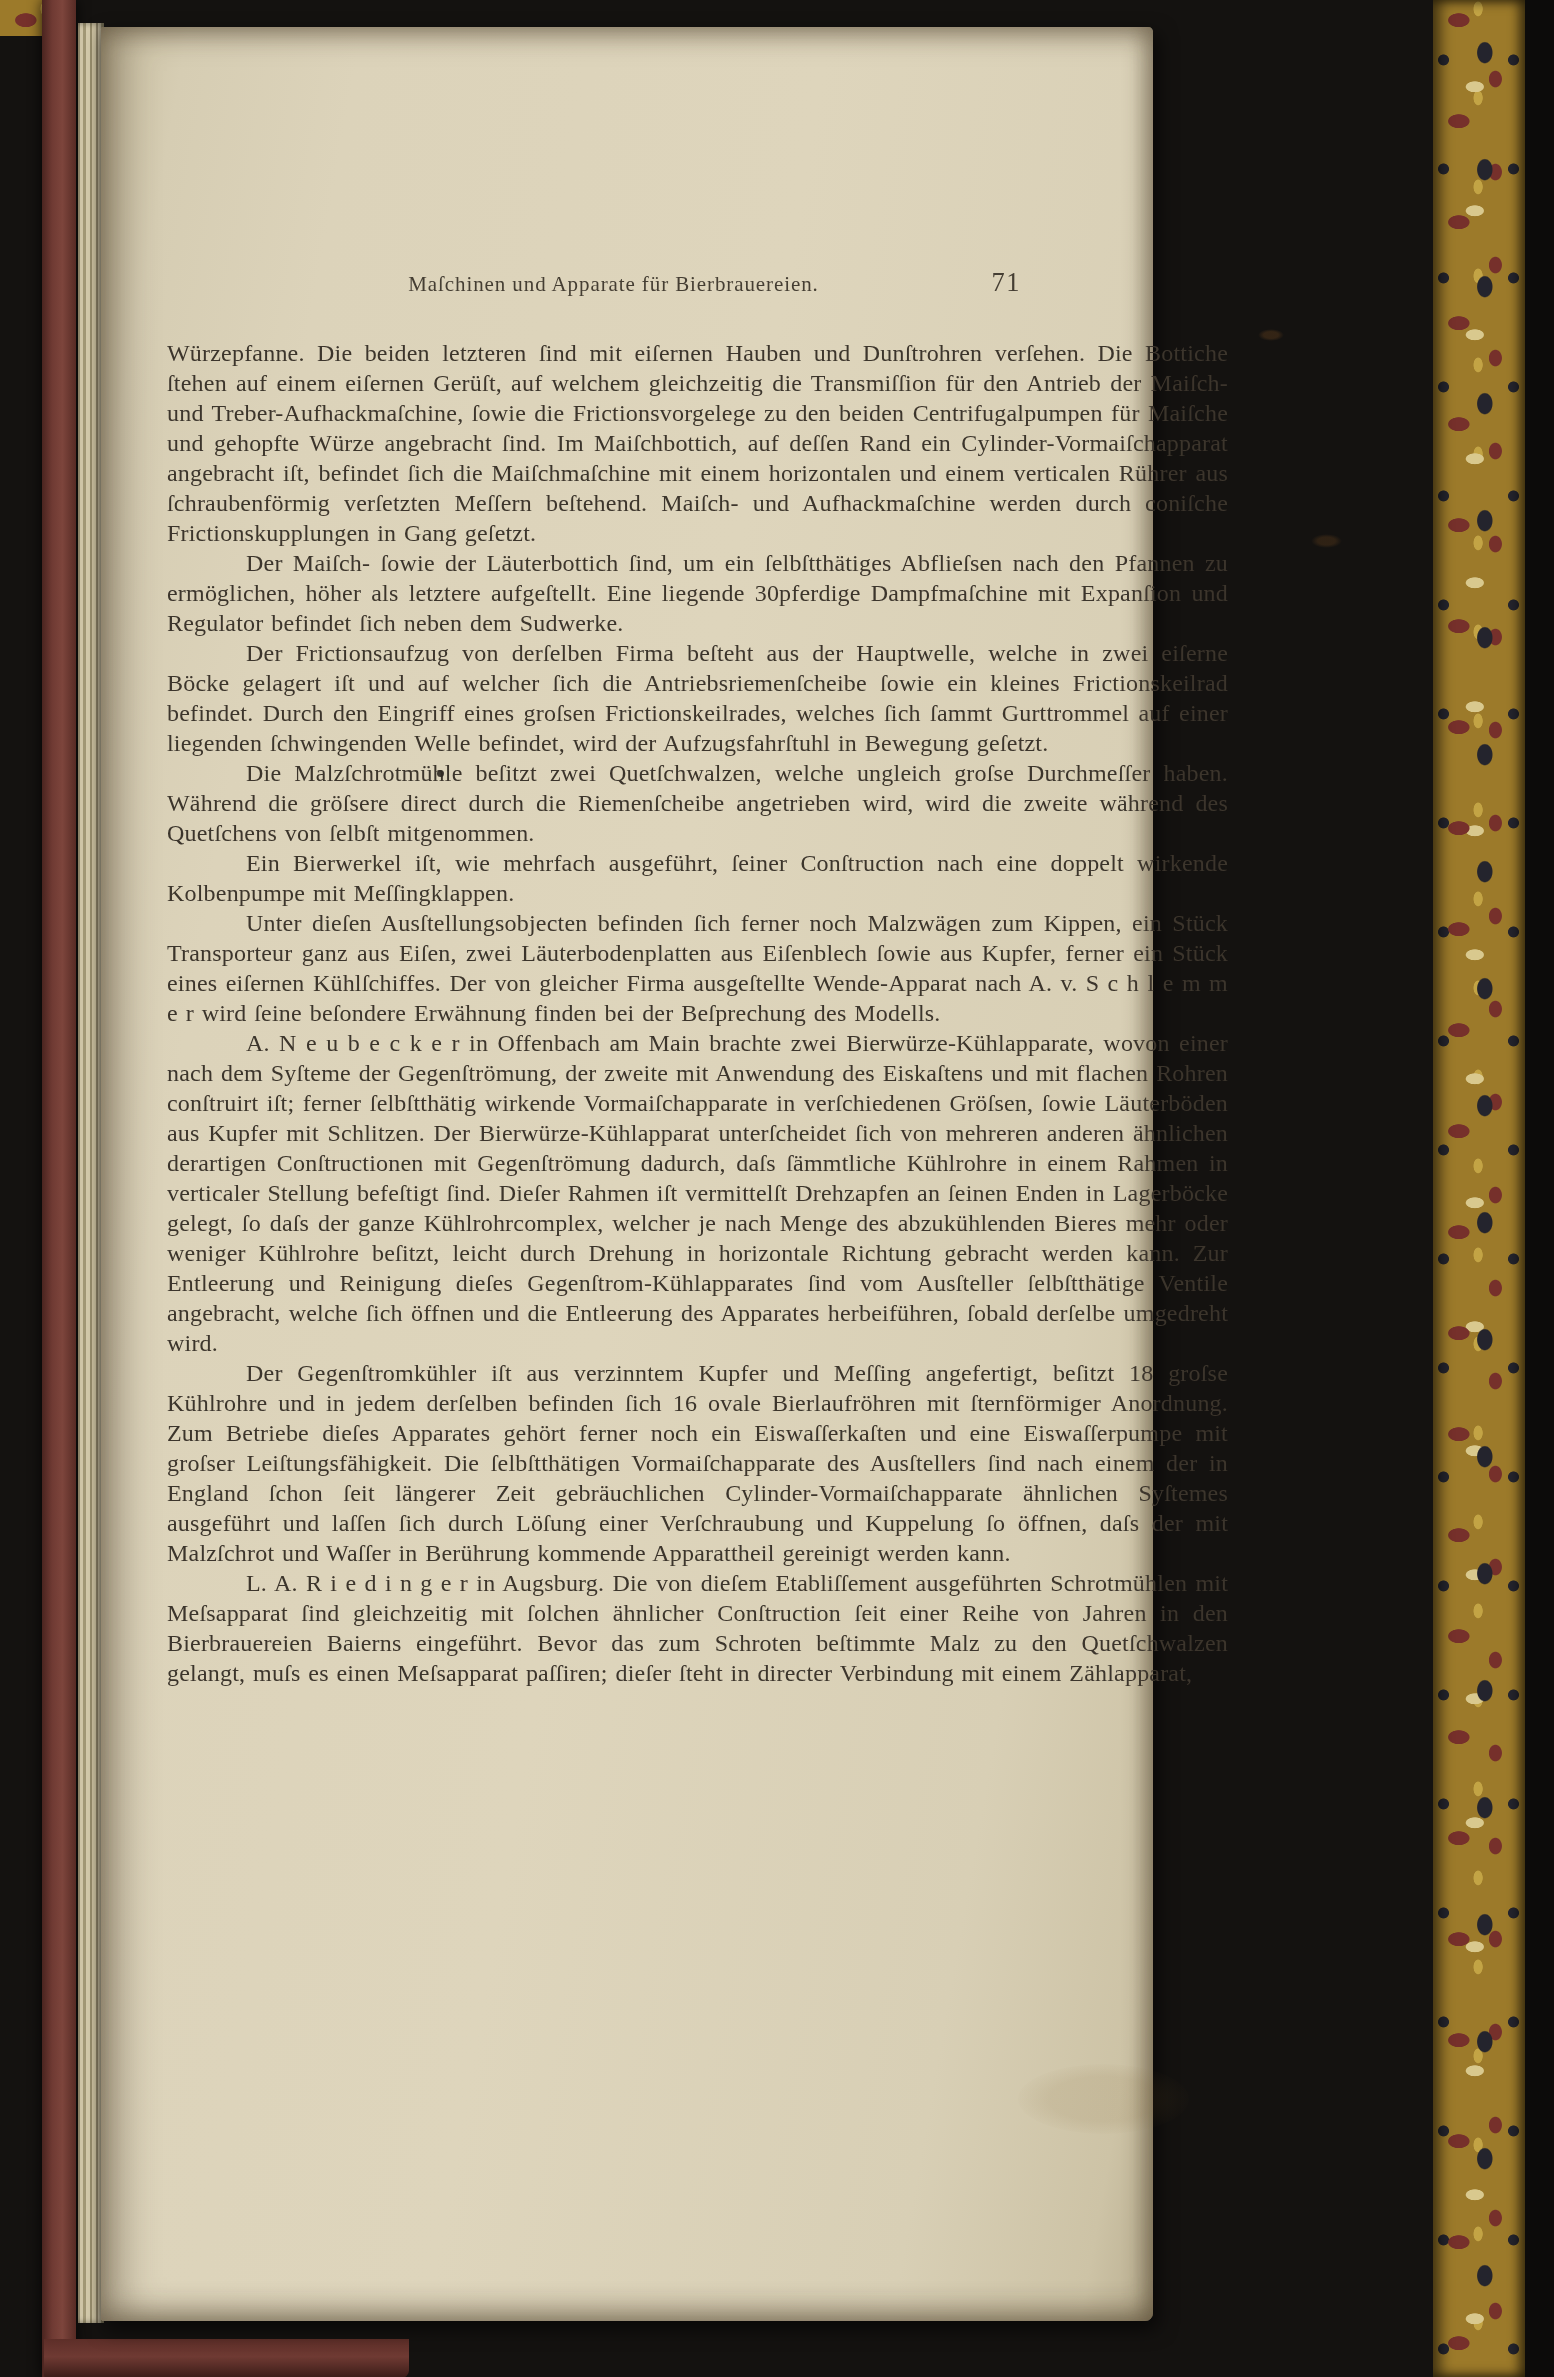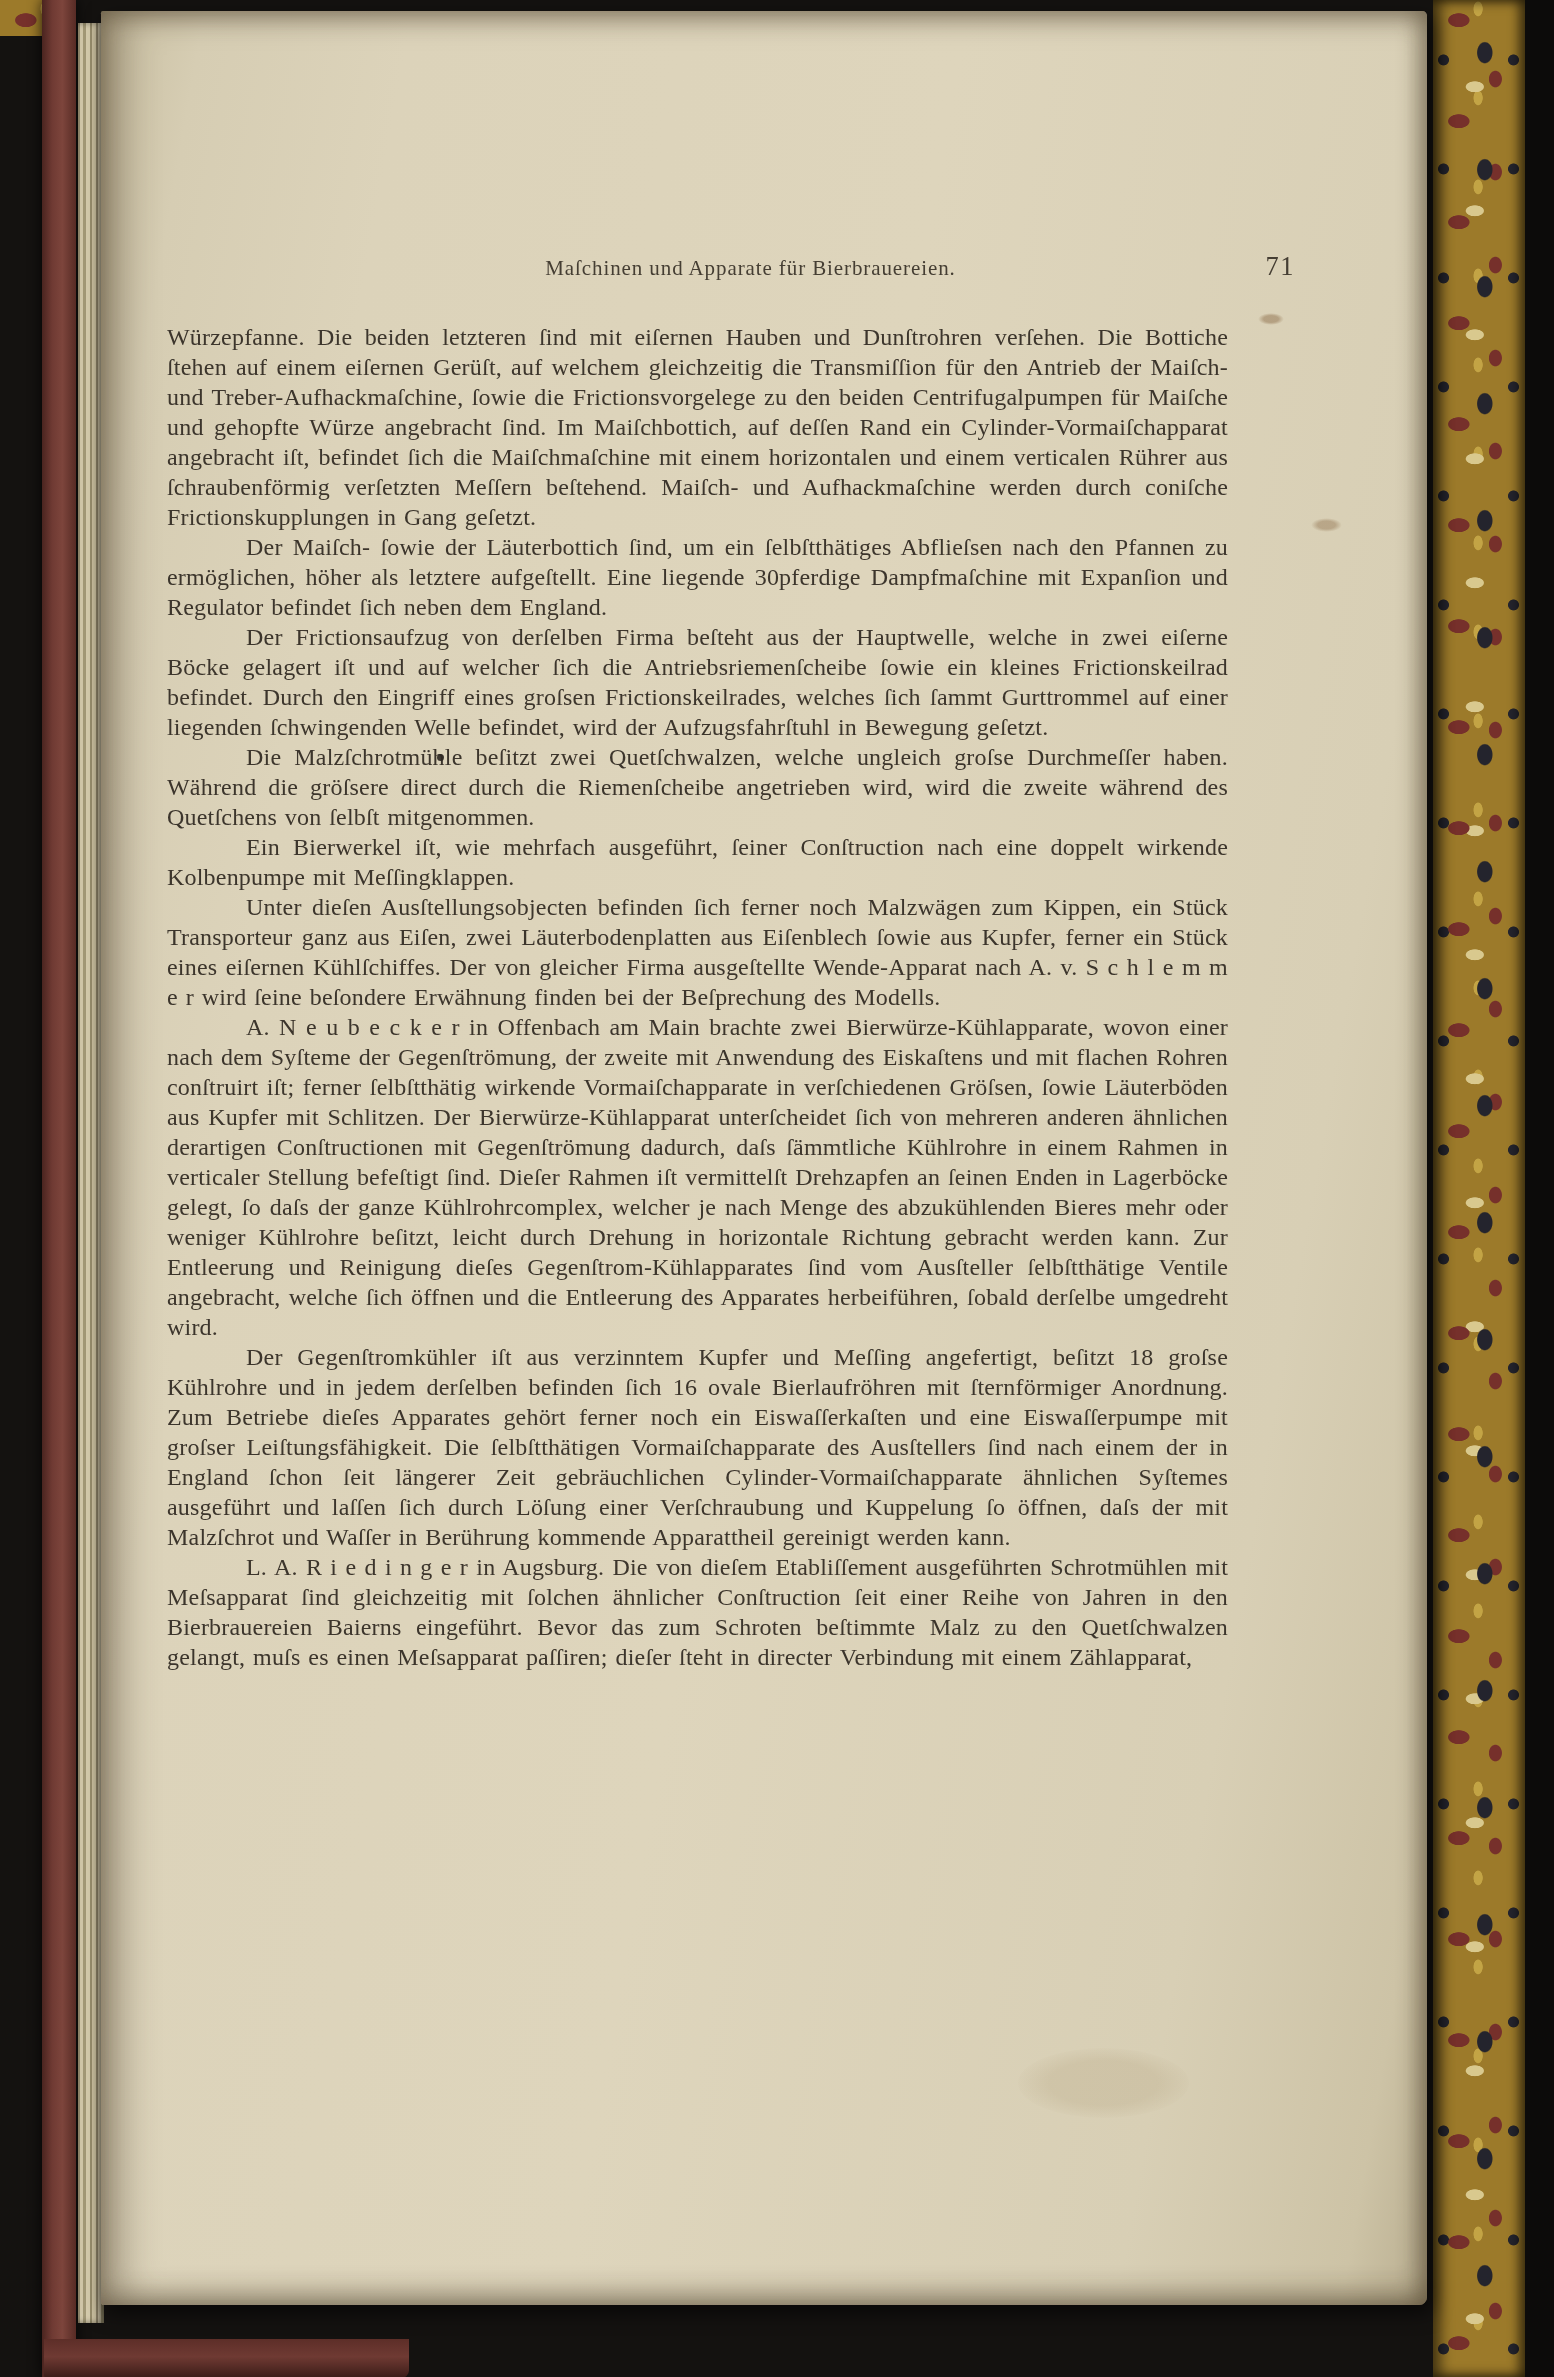--- a/index.html
+++ b/index.html
@@ -59,21 +59,21 @@
     background-size:86px 101px, 74px 117px, 93px 124px, 78px 93px, 70px 109px, 82px 89px;
   }
   .marble{
     position:absolute; left:1433px; top:0; width:92px; height:2377px;
     box-shadow:inset 7.8px 0 12.4px rgba(0,0,0,.55), inset -6.2px 0 11px rgba(0,0,0,.6);
   }
   .right-black{ position:absolute; left:1525px; top:0; width:30px; height:2377px; background:#0c0b0a; }
 
   
   .paper{
-    position:absolute; left:101px; top:11px; width:1326px; height:2294px;
+    position:absolute; left:101px; top:27px; width:1052px; height:2294px;
     background:linear-gradient(100deg,#c9bfa2 0%, #d6cdb3 6%, #dcd3ba 18%,
                #ded5bc 50%, #d8cfb5 82%, #cdc3a6 95%, #b9ae90 100%);
     box-shadow:inset 22px 0 36px rgba(60,45,25,.35),
                inset -11px 0 20px rgba(60,45,25,.30),
                inset 0 -14px 23px rgba(60,45,25,.22),
                inset 0 11px 20px rgba(60,45,25,.18),
                4.7px 7.8px 18.7px rgba(0,0,0,.6);
     border-radius:2.3px 4.7px 7.8px 3.1px;
     color:var(--ink);
   }
@@ -134,21 +134,21 @@
 
   <div class="paper">
 
     <div class="page-header">
       <span class="running-title">Maſchinen und Apparate für Bierbrauereien.</span>
       <span class="page-number">71</span>
     </div>
 
     <div class="text-block" id="text-block">
         <p class="para">Würzepfanne. Die beiden letzteren ſind mit eiſernen Hauben und Dunſtrohren verſehen. Die Bottiche ſtehen auf einem eiſernen Gerüſt, auf welchem gleichzeitig die Transmiſſion für den Antrieb der Maiſch- und Treber-Aufhackmaſchine, ſowie die Frictionsvorgelege zu den beiden Centrifugalpumpen für Maiſche und gehopfte Würze angebracht ſind. Im Maiſchbottich, auf deſſen Rand ein Cylinder-Vormaiſchapparat angebracht iſt, befindet ſich die Maiſchmaſchine mit einem horizontalen und einem verticalen Rührer aus ſchraubenförmig verſetzten Meſſern beſtehend. Maiſch- und Aufhackmaſchine werden durch coniſche Frictionskupplungen in Gang geſetzt.</p>
-        <p class="para indent">Der Maiſch- ſowie der Läuterbottich ſind, um ein ſelbſtthätiges Abflieſsen nach den Pfannen zu ermöglichen, höher als letztere aufgeſtellt. Eine liegende 30pferdige Dampfmaſchine mit Expanſion und Regulator befindet ſich neben dem England.</p>
+        <p class="para indent">Der Maiſch- ſowie der Läuterbottich ſind, um ein ſelbſtthätiges Abflieſsen nach den Pfannen zu ermöglichen, höher als letztere aufgeſtellt. Eine liegende 30pferdige Dampfmaſchine mit Expanſion und Regulator befindet ſich neben dem Sudwerke.</p>
         <p class="para indent">Der Frictionsaufzug von derſelben Firma beſteht aus der Hauptwelle, welche in zwei eiſerne Böcke gelagert iſt und auf welcher ſich die Antriebsriemenſcheibe ſowie ein kleines Frictionskeilrad befindet. Durch den Eingriff eines groſsen Frictionskeilrades, welches ſich ſammt Gurttrommel auf einer liegenden ſchwingenden Welle befindet, wird der Aufzugsfahrſtuhl in Bewegung geſetzt.</p>
         <p class="para indent">Die Malzſchrotmühle beſitzt zwei Quetſchwalzen, welche ungleich groſse Durchmeſſer haben. Während die gröſsere direct durch die Riemenſcheibe angetrieben wird, wird die zweite während des Quetſchens von ſelbſt mitgenommen.</p>
         <p class="para indent">Ein Bierwerkel iſt, wie mehrfach ausgeführt, ſeiner Conſtruction nach eine doppelt wirkende Kolbenpumpe mit Meſſingklappen.</p>
         <p class="para indent">Unter dieſen Ausſtellungsobjecten befinden ſich ferner noch Malzwägen zum Kippen, ein Stück Transporteur ganz aus Eiſen, zwei Läuterbodenplatten aus Eiſenblech ſowie aus Kupfer, ferner ein Stück eines eiſernen Kühlſchiffes. Der von gleicher Firma ausgeſtellte Wende-Apparat nach A. v. S c h l e m m e r wird ſeine beſondere Erwähnung finden bei der Beſprechung des Modells.</p>
         <p class="para indent">A. N e u b e c k e r in Offenbach am Main brachte zwei Bierwürze-Kühlapparate, wovon einer nach dem Syſteme der Gegenſtrömung, der zweite mit Anwendung des Eiskaſtens und mit flachen Rohren conſtruirt iſt; ferner ſelbſtthätig wirkende Vormaiſchapparate in verſchiedenen Gröſsen, ſowie Läuterböden aus Kupfer mit Schlitzen. Der Bierwürze-Kühlapparat unterſcheidet ſich von mehreren anderen ähnlichen derartigen Conſtructionen mit Gegenſtrömung dadurch, daſs ſämmtliche Kühlrohre in einem Rahmen in verticaler Stellung befeſtigt ſind. Dieſer Rahmen iſt vermittelſt Drehzapfen an ſeinen Enden in Lagerböcke gelegt, ſo daſs der ganze Kühlrohrcomplex, welcher je nach Menge des abzukühlenden Bieres mehr oder weniger Kühlrohre beſitzt, leicht durch Drehung in horizontale Richtung gebracht werden kann. Zur Entleerung und Reinigung dieſes Gegenſtrom-Kühlapparates ſind vom Ausſteller ſelbſtthätige Ventile angebracht, welche ſich öffnen und die Entleerung des Apparates herbeiführen, ſobald derſelbe umgedreht wird.</p>
         <p class="para indent">Der Gegenſtromkühler iſt aus verzinntem Kupfer und Meſſing angefertigt, beſitzt 18 groſse Kühlrohre und in jedem derſelben befinden ſich 16 ovale Bierlaufröhren mit ſternförmiger Anordnung. Zum Betriebe dieſes Apparates gehört ferner noch ein Eiswaſſerkaſten und eine Eiswaſſerpumpe mit groſser Leiſtungsfähigkeit. Die ſelbſtthätigen Vormaiſchapparate des Ausſtellers ſind nach einem der in England ſchon ſeit längerer Zeit gebräuchlichen Cylinder-Vormaiſchapparate ähnlichen Syſtemes ausgeführt und laſſen ſich durch Löſung einer Verſchraubung und Kuppelung ſo öffnen, daſs der mit Malzſchrot und Waſſer in Berührung kommende Apparattheil gereinigt werden kann.</p>
         <p class="para indent">L. A. R i e d i n g e r in Augsburg. Die von dieſem Etabliſſement ausgeführten Schrotmühlen mit Meſsapparat ſind gleichzeitig mit ſolchen ähnlicher Conſtruction ſeit einer Reihe von Jahren in den Bierbrauereien Baierns eingeführt. Bevor das zum Schroten beſtimmte Malz zu den Quetſchwalzen gelangt, muſs es einen Meſsapparat paſſiren; dieſer ſteht in directer Verbindung mit einem Zählapparat,</p>
       </div>
 
     <div class="stain s1"></div>

